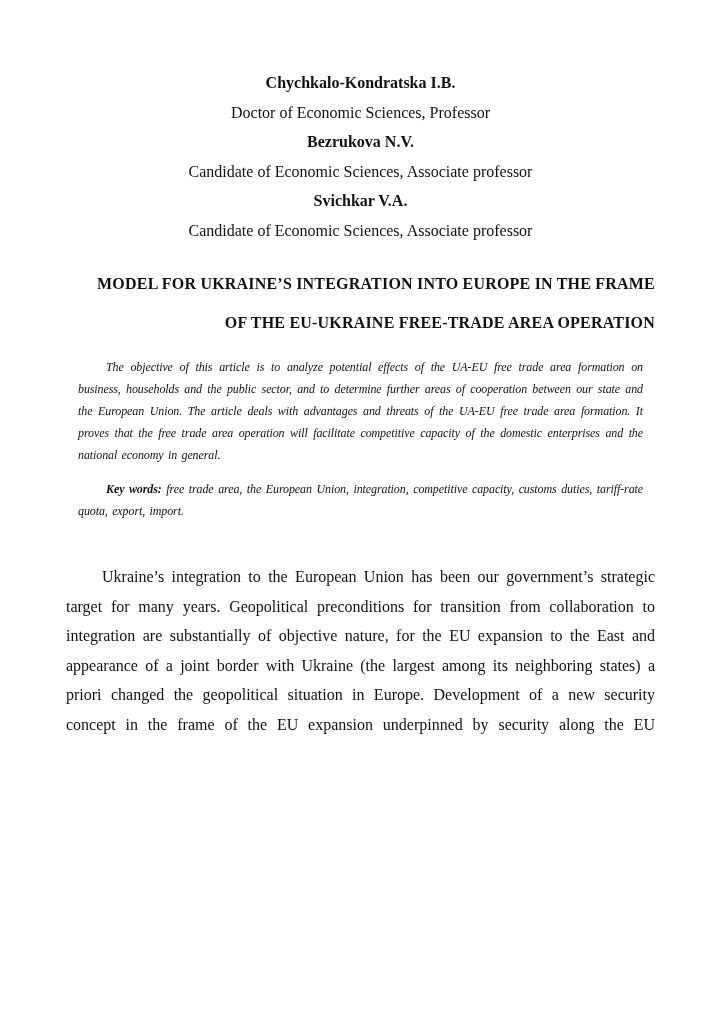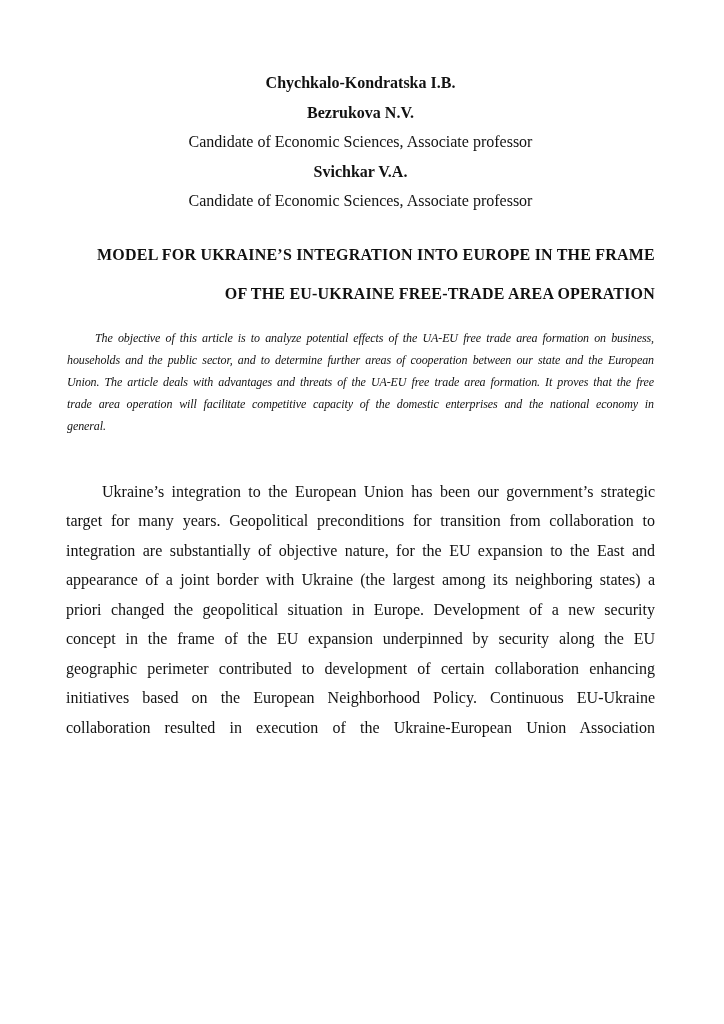--- a/index.html
+++ b/index.html
@@ -38,21 +38,21 @@
     text-align: right;
     font-weight: bold;
     font-size: 16px;
     line-height: 39px;
     letter-spacing: 0.2px;
   }
   .abstract-block {
     margin-top: 14px;
   }
   .abstract-par, .keywords-par {
-    margin: 1px;
+    margin: 12px;
     font-style: italic;
     font-size: 12px;
     letter-spacing: -0.1px;
     line-height: 22px;
     text-align: justify;
     text-indent: 28px;
     word-spacing: 1.5px;
   }
   .keywords-label {
     font-weight: bold;
@@ -66,30 +66,32 @@
     word-spacing: 2.5px;
   }
 </style>
 </head>
 <body>
 
 <div class="page">
 
   <div class="authors-block">
     <div class="author-name">Chychkalo-Kondratska I.B.</div>
+    <div class="author-degree">Doctor of Economic Sciences, Professor</div>
     <div class="author-name">Bezrukova N.V.</div>
     <div class="author-degree">Candidate of Economic Sciences, Associate professor</div>
     <div class="author-name">Svichkar V.A.</div>
     <div class="author-degree">Candidate of Economic Sciences, Associate professor</div>
   </div>
 
   <div class="title-block">
     <div>MODEL FOR UKRAINE’S INTEGRATION INTO EUROPE IN THE FRAME</div>
     <div>OF THE EU-UKRAINE FREE-TRADE AREA OPERATION</div>
   </div>
 
   <div class="abstract-block">
     <p class="abstract-par">The objective of this article is to analyze potential effects of the UA-EU free trade area formation on business, households and the public sector, and to determine further areas of cooperation between our state and the European Union. The article deals with advantages and threats of the UA-EU free trade area formation. It proves that the free trade area operation will facilitate competitive capacity of the domestic enterprises and the national economy in general.</p>
+    <p class="keywords-par"><span class="keywords-label">Key words:</span><span> free trade area, the European Union, integration, competitive capacity, customs duties, tariff-rate quota, export, import.</span></p>
   </div>
 
   <p class="body-par">Ukraine’s integration to the European Union has been our government’s strategic target for many years. Geopolitical preconditions for transition from collaboration to integration are substantially of objective nature, for the EU expansion to the East and appearance of a joint border with Ukraine (the largest among its neighboring states) a priori changed the geopolitical situation in Europe. Development of a new security concept in the frame of the EU expansion underpinned by security along the EU geographic perimeter contributed to development of certain collaboration enhancing initiatives based on the European Neighborhood Policy. Continuous EU-Ukraine collaboration resulted in execution of the Ukraine-European Union Association Agreement where formation of the UA-EU free trade area is outlined.</p>
 
 </div>
 
 </body></html>

